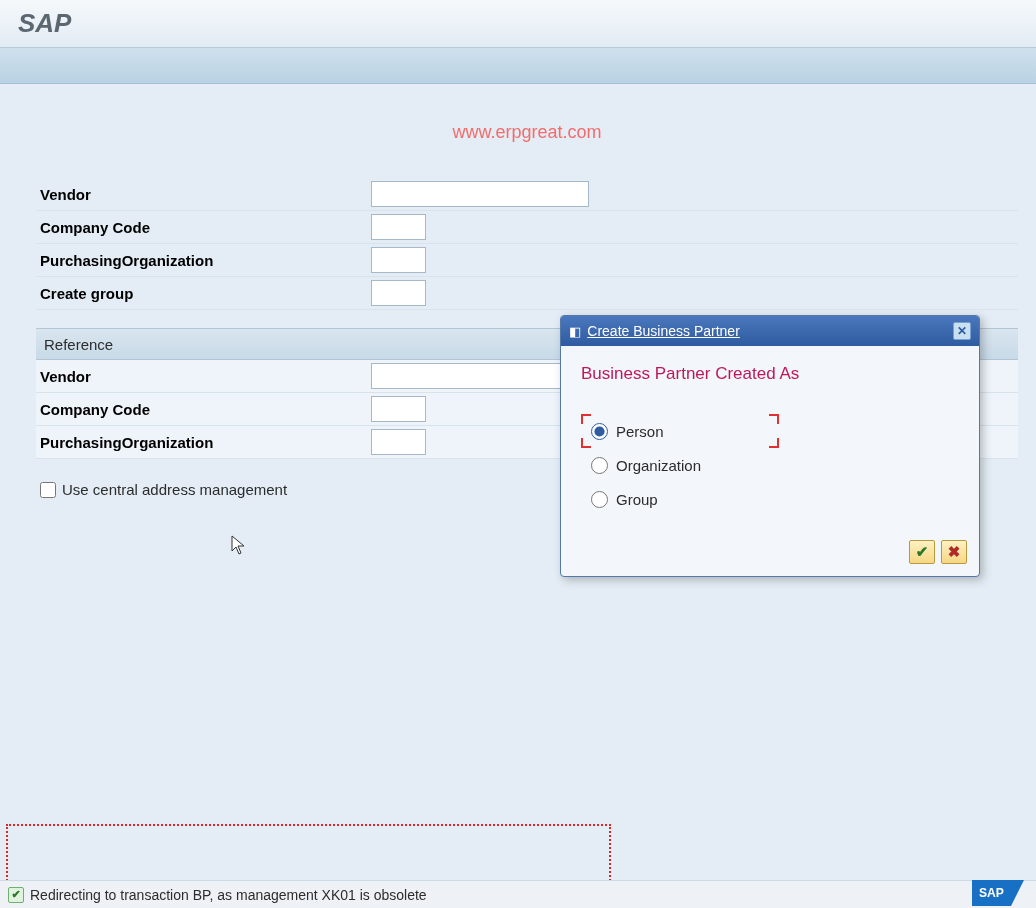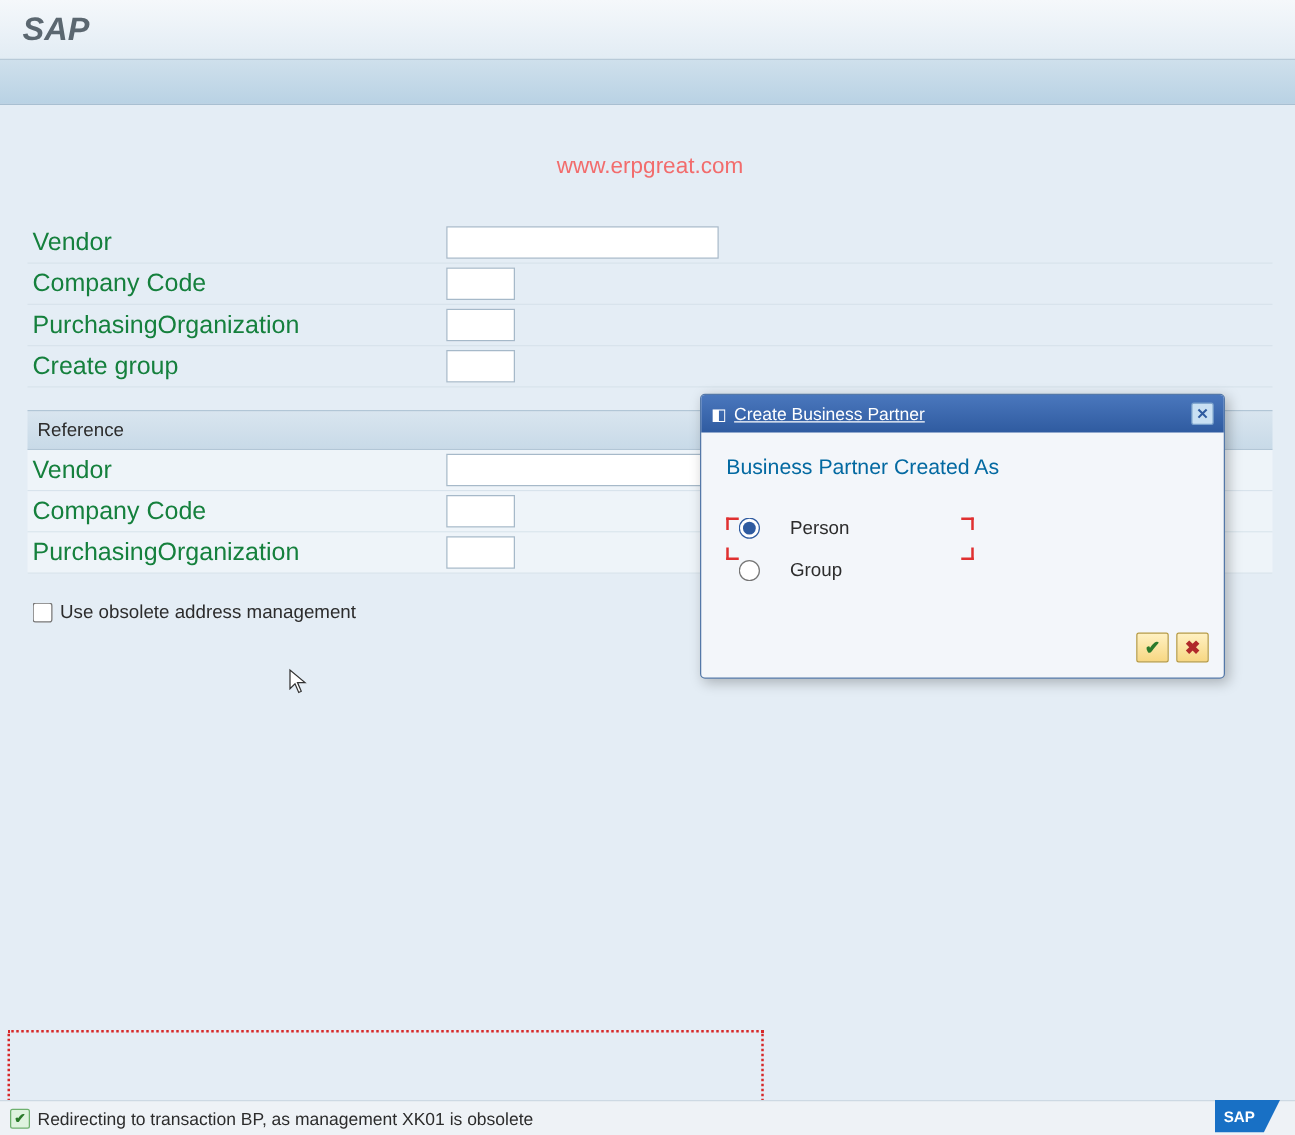--- a/index.html
+++ b/index.html
@@ -1,43 +1,43 @@
 <!DOCTYPE html>
 <html><head>
 <meta charset="utf-8">
 <style>
 * { box-sizing: border-box; margin: 0; padding: 0; }
 body { font-family: Arial, sans-serif; font-size: 14px; background: #e4edf5; width: 1036px; height: 908px; position: relative; overflow: hidden; }
 .header-bar { height: 48px; background: linear-gradient(to bottom, #f5f8fb 0%, #e2ecf4 100%); border-bottom: 1px solid #b8cad8; display: flex; align-items: center; padding-left: 18px; }
 .sap-title { font-size: 26px; font-weight: bold; font-style: italic; color: #5b6770; font-family: "Arial Black", Arial, sans-serif; }
 .toolbar-strip { height: 36px; background: linear-gradient(to bottom, #cfe0ec 0%, #b9d2e4 100%); border-bottom: 1px solid #a8bfd1; }
-.content { padding: 18px 18px 0 22px; background: #e4edf5; position: relative; }
+.content { padding: 18px 18px 0 36px; background: #e4edf5; position: relative; }
 .watermark { text-align: center; color: #f26c6c; font-size: 18px; padding: 20px 0 35px 0; }
 .form-block { }
 .form-row { display: flex; align-items: center; height: 33px; border-bottom: 1px solid #d8e3ec; }
-.form-row .lbl { width: 335px; padding-left: 4px; color: #15803d; font-size: 20px; }
+.form-row .lbl { width: 335px; padding-left: 4px; color: #000000; font-size: 15px; font-weight: bold; }
 .form-row input[type=text] { height: 26px; border: 1px solid #a6b9c9; background: #fff; padding: 0 4px; font-size: 14px; }
 .w-large { width: 218px; }
 .w-small { width: 55px; }
 .section-head { height: 32px; background: linear-gradient(to bottom, #d9e5ef 0%, #c8dae8 100%); border-top: 1px solid #b2c6d6; border-bottom: 1px solid #b2c6d6; display: flex; align-items: center; padding-left: 8px; color: #2c2c2c; font-size: 15px; margin-top: 18px; }
 .ref-block .form-row { background: #eef4f9; }
 .check-row { display: flex; align-items: center; margin-top: 22px; padding-left: 4px; gap: 6px; color: #2c2c2c; font-size: 15px; }
 .check-row input[type=checkbox] { width: 16px; height: 16px; }
 .cursor-arrow { position: absolute; left: 230px; top: 450px; pointer-events: none; font-size: 18px; color: #333; }
 
 
 .dialog { position: absolute; left: 560px; top: 315px; width: 420px; background: #f3f6fa; border: 1px solid #5478a8; box-shadow: 3px 3px 10px rgba(0,0,0,0.25); border-radius: 4px; }
 .dialog-title { height: 30px; background: linear-gradient(to bottom, #4a77bd 0%, #2f5ba0 100%); color: #fff; display: flex; align-items: center; padding: 0 8px; border-radius: 3px 3px 0 0; font-size: 14px; }
 .dialog-title .tico { margin-right: 6px; font-size: 13px; }
 .dialog-title .tt { flex: 1; text-decoration: underline; }
 .dialog-title .dclose { width: 18px; height: 18px; background: #c9e0f3; color: #2f5ba0; border: 1px solid #7aa1cc; display: flex; align-items: center; justify-content: center; font-size: 12px; font-weight: bold; border-radius: 2px; cursor: pointer; }
 .dialog-body { padding: 18px 20px 14px 20px; }
-.dialog-heading { font-size: 17px; color: #0369a1; margin-bottom: 30px; }
+.dialog-heading { font-size: 17px; color: #be185d; margin-bottom: 30px; }
 .radio-group { padding-left: 10px; }
-.radio-row { display: flex; align-items: flex-start; height: 34px; position: relative; gap: 16px; }
+.radio-row { display: flex; align-items: center; height: 34px; position: relative; }
 .radio-row input[type=radio] { width: 17px; height: 17px; margin-right: 8px; accent-color: #2f5ba0; }
 .radio-row label { font-size: 15px; color: #2c2c2c; }
 .bracket-tl, .bracket-tr, .bracket-bl, .bracket-br { position: absolute; width: 10px; height: 10px; border: 2px solid #e03030; }
 .bracket-tl { left: -10px; top: 0; border-right: none; border-bottom: none; }
 .bracket-tr { left: 178px; top: 0; border-left: none; border-bottom: none; }
 .bracket-bl { left: -10px; top: 24px; border-right: none; border-top: none; }
 .bracket-br { left: 178px; top: 24px; border-left: none; border-top: none; }
 .dialog-buttons { display: flex; justify-content: flex-end; gap: 6px; padding: 10px 12px 12px; }
 .dbtn { width: 26px; height: 24px; background: linear-gradient(to bottom, #fff1c2 0%, #f7d783 100%); border: 1px solid #b89a3e; border-radius: 2px; display: flex; align-items: center; justify-content: center; font-size: 15px; font-weight: bold; cursor: pointer; }
 .dbtn.ok { color: #2b7a2b; }
@@ -91,21 +91,21 @@
       <input type="text" class="w-small" value="" style="">
     </div>
     <div class="form-row">
       <div class="lbl">PurchasingOrganization</div>
       <input type="text" class="w-small" value="" style="">
     </div>
   </div>
 
   <div class="check-row">
     <input type="checkbox" style="">
-    <span>Use obsolete address management</span>
+    <span>Use central address management</span>
   </div>
 
   <div class="cursor-arrow">
     <svg width="18" height="22" viewBox="0 0 18 22">
         <path d="M2 2 L2 17 L6 13 L9 20 L11 19 L8 12 L14 12 Z" fill="#fff" stroke="#333" stroke-width="1"></path>
       </svg>
   </div>
 </div>
 
 <div class="dialog">
@@ -120,20 +120,24 @@
       <div class="radio-row">
         <span class="bracket-tl"></span>
         <span class="bracket-tr"></span>
         <span class="bracket-bl"></span>
         <span class="bracket-br"></span>
         <input type="radio" name="bptype" checked="" style="">
         <label>Person</label>
       </div>
       <div class="radio-row">
         <input type="radio" name="bptype" style="">
+        <label>Organization</label>
+      </div>
+      <div class="radio-row">
+        <input type="radio" name="bptype" style="">
         <label>Group</label>
       </div>
     </div>
   </div>
   <div class="dialog-buttons">
     <div class="dbtn ok">✔</div>
     <div class="dbtn cancel">✖</div>
   </div>
 </div>
 

